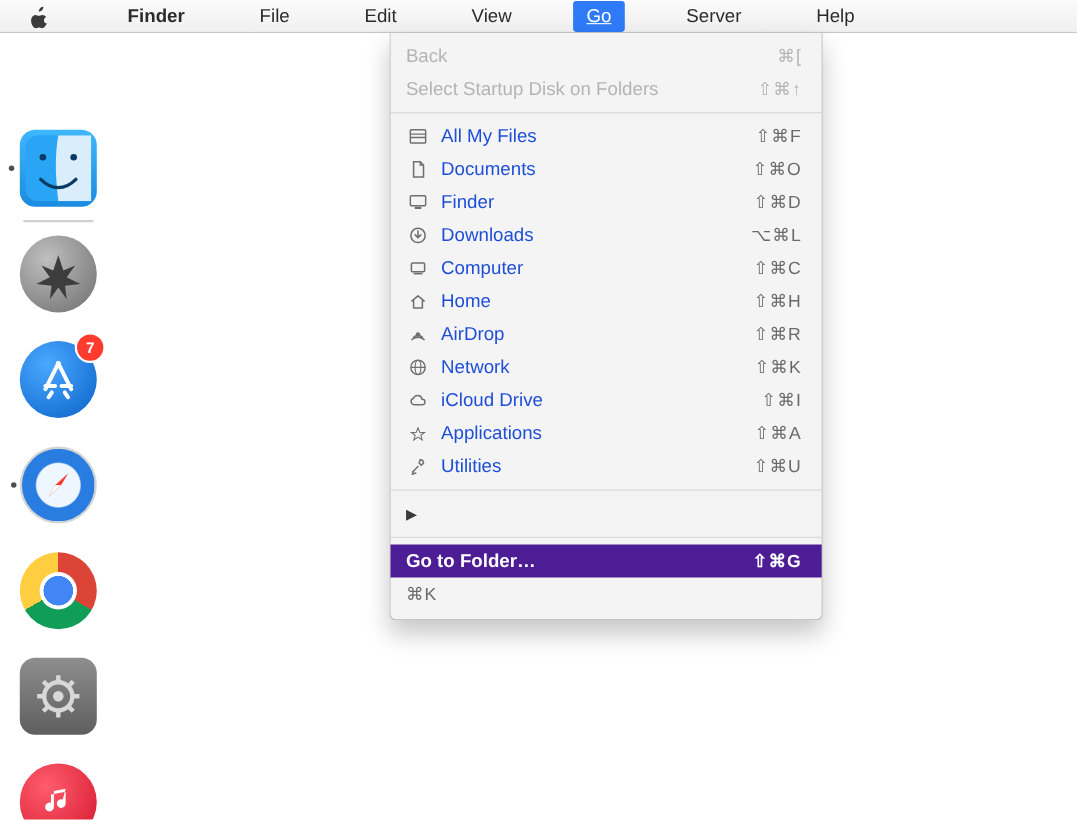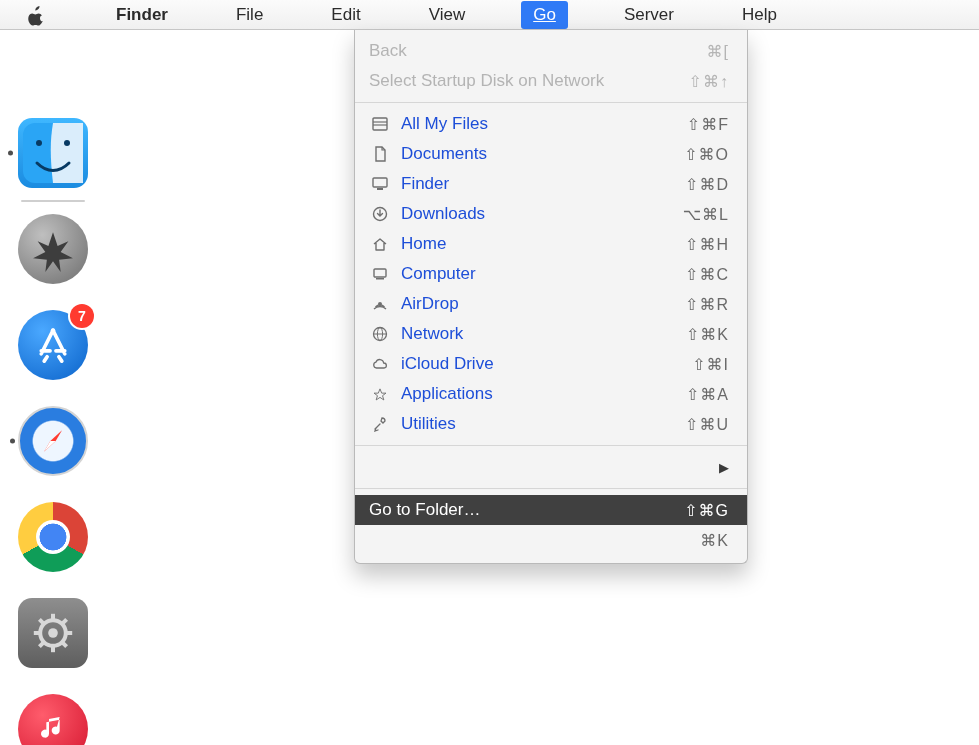--- a/index.html
+++ b/index.html
@@ -46,35 +46,34 @@
     box-shadow: 0 12px 22px rgba(0,0,0,0.22);
     padding: 6px 0 8px;
     font-size: 17px;
   }
   .menu-row {
     display: flex;
     align-items: center;
     height: 30px;
     padding: 0 18px 0 14px;
     cursor: default;
-    justify-content: space-between;
   }
   .menu-row .icon {
     width: 22px; height: 18px;
     display: flex; align-items: center; justify-content: center;
     margin-right: 10px;
     color: #6f6f6f;
     flex-shrink: 0;
   }
   .menu-row .label { flex: 1 1 auto; color: #1d4ed8; }
   .menu-row .shortcut { font-size: 16px; color: #6a6a6a; letter-spacing: 1px; white-space: nowrap; }
   .menu-row .arrow { color: #3a3a3a; font-size: 13px; }
   .menu-row.disabled .label,
   .menu-row.disabled .shortcut { color: #b4b4b4; }
-  .menu-row.highlight { background: #404040; }
+  .menu-row.highlight { background: #4c1d95; font-weight: bold; }
   .menu-row.highlight .label,
   .menu-row.highlight .shortcut,
   .menu-row.highlight .icon { color: #fff; }
   .menu-sep { height: 1px; margin: 6px 0; background: #d6d6d6; }
   .no-icon .icon { width: 0; margin-right: 0; }
 
   
   .dock {
     position: absolute;
     left: 14px; top: 118px;
@@ -150,21 +149,21 @@
 
 <div class="dropdown">
 
   <div class="menu-row disabled no-icon">
     <span class="icon"></span>
     <span class="label">Back</span>
     <span class="shortcut">⌘[</span>
   </div>
   <div class="menu-row disabled no-icon">
     <span class="icon"></span>
-    <span class="label">Select Startup Disk on Network</span>
+    <span class="label">Select Startup Disk on Folders</span>
     <span class="shortcut">⇧⌘↑</span>
   </div>
 
   <div class="menu-sep"></div>
 
   <div class="menu-row">
     <span class="icon">
       <svg viewBox="0 0 16 16" width="16" height="16">
           <rect x="1" y="2" width="14" height="12" rx="1" fill="none" stroke="#6f6f6f" stroke-width="1.4"></rect>
           <line x1="1" y1="6" x2="15" y2="6" stroke="#6f6f6f" stroke-width="1.2"></line>
@@ -200,35 +199,35 @@
           <circle cx="8" cy="8" r="6.5" fill="none" stroke="#6f6f6f" stroke-width="1.4"></circle>
           <path d="M8 4v5M5.5 7.5L8 10l2.5-2.5" fill="none" stroke="#6f6f6f" stroke-width="1.4" stroke-linecap="round"></path>
         </svg>
     </span>
     <span class="label">Downloads</span>
     <span class="shortcut">⌥⌘L</span>
   </div>
   <div class="menu-row">
     <span class="icon">
       <svg viewBox="0 0 16 16" width="16" height="16">
+          <rect x="2" y="3" width="12" height="8" rx="1" fill="none" stroke="#6f6f6f" stroke-width="1.4"></rect>
+          <rect x="4" y="12" width="8" height="1.5" fill="#6f6f6f"></rect>
+        </svg>
+    </span>
+    <span class="label">Computer</span>
+    <span class="shortcut">⇧⌘C</span>
+  </div>
+  <div class="menu-row">
+    <span class="icon">
+      <svg viewBox="0 0 16 16" width="16" height="16">
           <path d="M2 8l6-5 6 5M4 7v7h8V7" fill="none" stroke="#6f6f6f" stroke-width="1.4" stroke-linejoin="round"></path>
         </svg>
     </span>
     <span class="label">Home</span>
     <span class="shortcut">⇧⌘H</span>
-  </div>
-  <div class="menu-row">
-    <span class="icon">
-      <svg viewBox="0 0 16 16" width="16" height="16">
-          <rect x="2" y="3" width="12" height="8" rx="1" fill="none" stroke="#6f6f6f" stroke-width="1.4"></rect>
-          <rect x="4" y="12" width="8" height="1.5" fill="#6f6f6f"></rect>
-        </svg>
-    </span>
-    <span class="label">Computer</span>
-    <span class="shortcut">⇧⌘C</span>
   </div>
   <div class="menu-row">
     <span class="icon">
       <svg viewBox="0 0 16 16" width="16" height="16">
           <circle cx="8" cy="8" r="2" fill="#6f6f6f"></circle>
           <path d="M3.5 11a6 6 0 019 0M2 13a8.5 8.5 0 0112 0" fill="none" stroke="#6f6f6f" stroke-width="1.3"></path>
         </svg>
     </span>
     <span class="label">AirDrop</span>
     <span class="shortcut">⇧⌘R</span>

